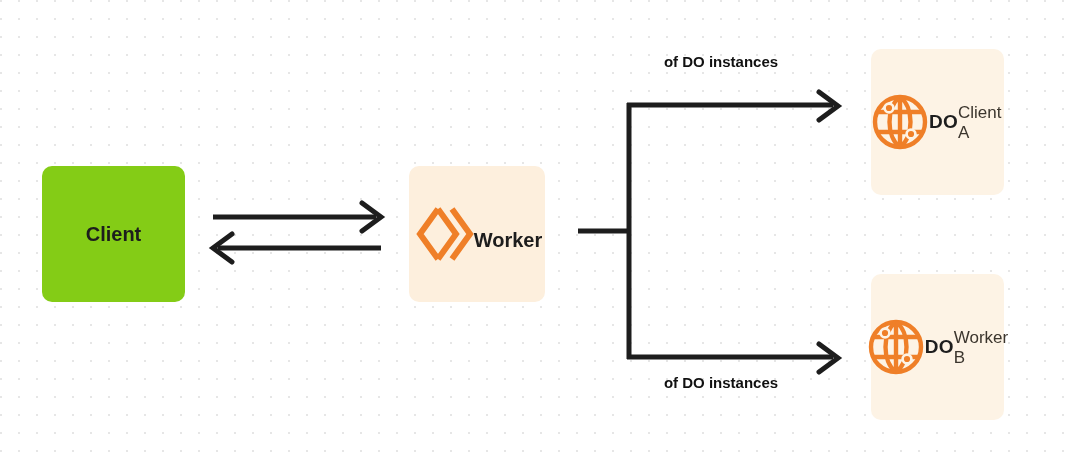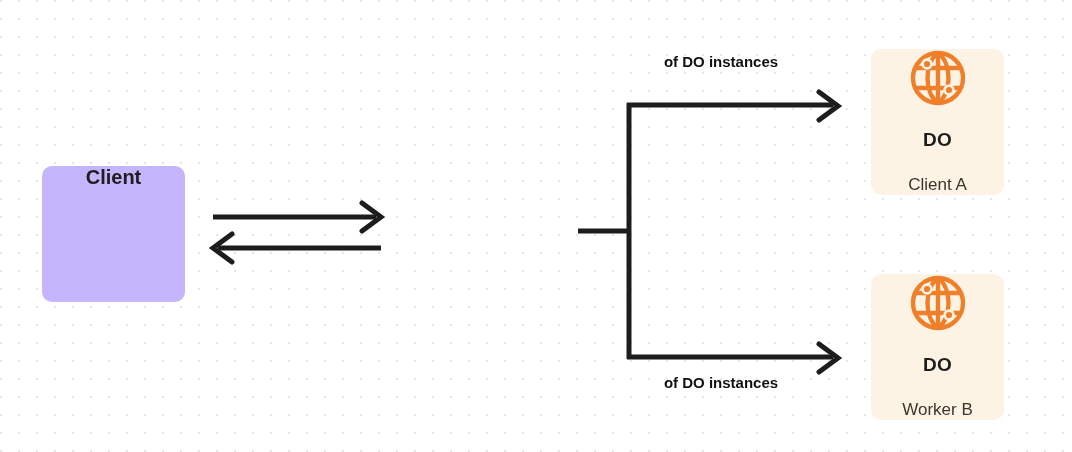--- a/index.html
+++ b/index.html
@@ -19,30 +19,29 @@
   #canvas {
     position: relative;
     width: 1072px;
     height: 452px;
   }
   .node {
     position: absolute;
     box-sizing: border-box;
     border-radius: 10px;
     display: flex;
-    flex-direction: column;
     align-items: center;
-    justify-content: space-between;
+    justify-content: center;
   }
   .node-client {
     left: 42px;
     top: 166px;
     width: 143px;
     height: 136px;
-    background: #c4b5fd;
+    background: #84cc16;
   }
   .node-worker {
     left: 409px;
     top: 166px;
     width: 136px;
     height: 136px;
     background: #fdefdd;
   }
   .node-do-a {
     left: 871px;
@@ -152,20 +151,30 @@
   </div>
 
   <div class="edge-label label-bottom">
     <span class="desc">of DO instances</span>
   </div>
 
   <div class="node node-client">
     <span class="node-title-client">Client</span>
   </div>
 
+  <div class="node node-worker">
+    <span class="icon-wrap">
+      <svg width="62" height="62" viewBox="0 0 62 62" xmlns="http://www.w3.org/2000/svg">
+        <path d="M26 6 L8 31 L26 56" fill="none" stroke="#ef7f28" stroke-width="6" stroke-linecap="butt" stroke-linejoin="miter"></path>
+        <path d="M26 6 L44 31 L26 56" fill="none" stroke="#ef7f28" stroke-width="6" stroke-linecap="butt" stroke-linejoin="miter"></path>
+        <path d="M40 6 L58 31 L40 56" fill="none" stroke="#ef7f28" stroke-width="6" stroke-linecap="butt" stroke-linejoin="miter"></path>
+      </svg>
+    </span>
+    <span class="node-title-worker">Worker</span>
+  </div>
 
   <div class="node node-do-a">
     <span class="icon-wrap">
       <svg width="58" height="58" viewBox="0 0 58 58" xmlns="http://www.w3.org/2000/svg">
         <circle cx="29" cy="29" r="25" fill="none" stroke="#ef7f28" stroke-width="4.4"></circle>
         <line x1="29" y1="4" x2="29" y2="54" stroke="#ef7f28" stroke-width="4.4"></line>
         <line x1="6" y1="19" x2="52" y2="19" stroke="#ef7f28" stroke-width="4.4"></line>
         <line x1="6" y1="39" x2="52" y2="39" stroke="#ef7f28" stroke-width="4.4"></line>
         <path d="M29 4 C15 14 15 44 29 54" fill="none" stroke="#ef7f28" stroke-width="4.4"></path>
         <path d="M29 4 C43 14 43 44 29 54" fill="none" stroke="#ef7f28" stroke-width="4.4"></path>

